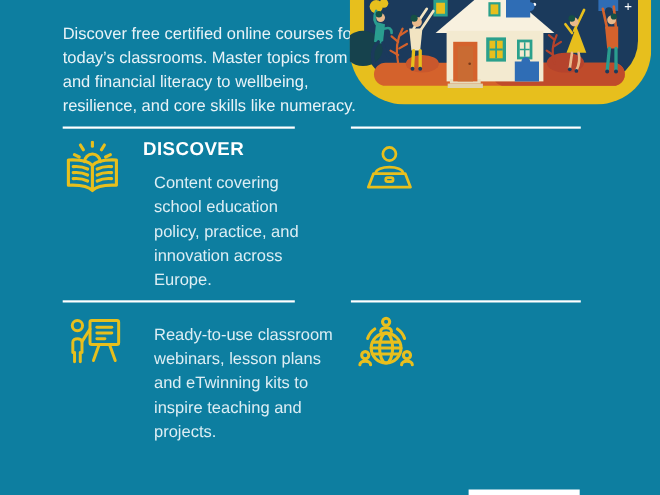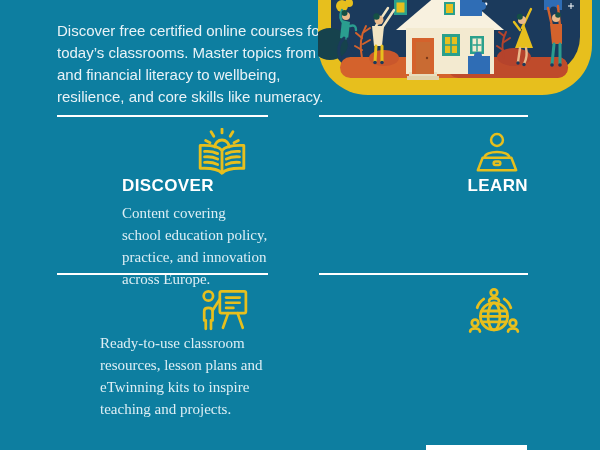--- a/index.html
+++ b/index.html
@@ -16,34 +16,34 @@
   .illustration{
     position:absolute;left:318px;top:0;width:274px;height:95px;
   }
   .section{
     position:absolute;border-top:2.5px solid #ffffff;
   }
   .s1{left:57px;top:115px;width:211px;}
   .s2{left:319px;top:115px;width:209px;}
   .s3{left:57px;top:273px;width:211px;}
   .s4{left:319px;top:273px;width:209px;}
-  .section-inner{display:flex;align-items:flex-end;margin-top:9px;flex-direction:column;}
+  .section-inner{display:flex;align-items:flex-start;margin-top:9px;}
   .icon-slot{flex:0 0 auto;}
   .s1 .icon-slot,.s3 .icon-slot{width:73px;}
   .s2 .icon-slot,.s4 .icon-slot{width:66px;}
   .s2 .icon-slot svg{margin-left:12px;}
   .s4 .icon-slot svg{margin-left:6px;}
   .s3 .icon-slot svg{margin-left:4px;}
   .icon-slot svg{display:block;margin-top:2px;}
   .sec-title{
     color:#ffffff;font-size:17px;font-weight:700;letter-spacing:.4px;
     margin:0 0 6px 0;
   }
   .sec-desc{
-    color:#ddeef4;font-size:15px;line-height:22px;margin:0;font-family:Liberation Serif, serif;
+    color:#ddeef4;font-size:15px;line-height:22px;margin:10px;
   }
   .s1 .sec-desc{width:146px;}
   .s2 .sec-desc{width:150px;}
   .s3 .sec-desc{width:168px;}
   .s4 .sec-desc{width:146px;}
   .bottom-box{
     position:absolute;left:426px;top:445px;width:101px;height:20px;
     background:#ffffff;
   }
   .ic{stroke:#e7bf1d;fill:none;stroke-width:2.6;stroke-linecap:round;stroke-linejoin:round;}
@@ -192,21 +192,20 @@
       <svg width="46" height="48" viewBox="0 0 48 46">
         <g class="ic">
           <circle cx="24" cy="10.5" r="6.2"></circle>
           <path d="M11,29 C11,21 37,21 37,29"></path>
           <path d="M9,29 H39 L44,42 H4 Z"></path>
           <rect x="20.5" y="33" width="7" height="3.6" rx="1.8"></rect>
         </g>
       </svg>
     </div>
     <div>
-      <h2 class="sec-title">LEARN</h2>
     </div>
   </div>
 </div>
 
 <div class="section s3">
   <div class="section-inner">
     <div class="icon-slot">
       <svg width="50" height="46" viewBox="0 0 48 44">
         <g class="ic">
           <rect x="20" y="5" width="25" height="21" rx="1.5"></rect>
@@ -217,21 +216,21 @@
             <path d="M37,26 L42,40"></path>
           <circle cx="9" cy="9.5" r="4.5"></circle>
           <path d="M5,33 V24 C5,20 13,20 13,24 V33"></path>
           <path d="M6.5,33 V41"></path>
             <path d="M11.5,33 V41"></path>
           <path d="M13,23.5 L20,12.5"></path>
         </g>
       </svg>
     </div>
     <div>
-      <p class="sec-desc">Ready-to-use classroom resources, lesson plans and eTwinning kits to inspire teaching and projects.</p>
+      <p class="sec-desc">Ready-to-use classroom webinars, lesson plans and eTwinning kits to inspire teaching and projects.</p>
     </div>
   </div>
 </div>
 
 <div class="section s4">
   <div class="section-inner">
     <div class="icon-slot">
       <svg width="52" height="50" viewBox="0 0 48 46">
         <g class="ic" stroke-width="2.2">
           <circle cx="24" cy="28" r="12.5"></circle>

